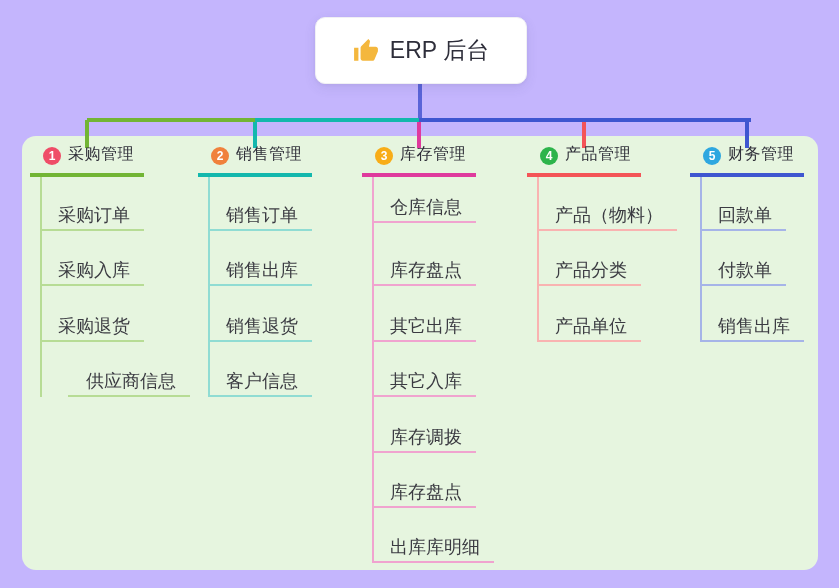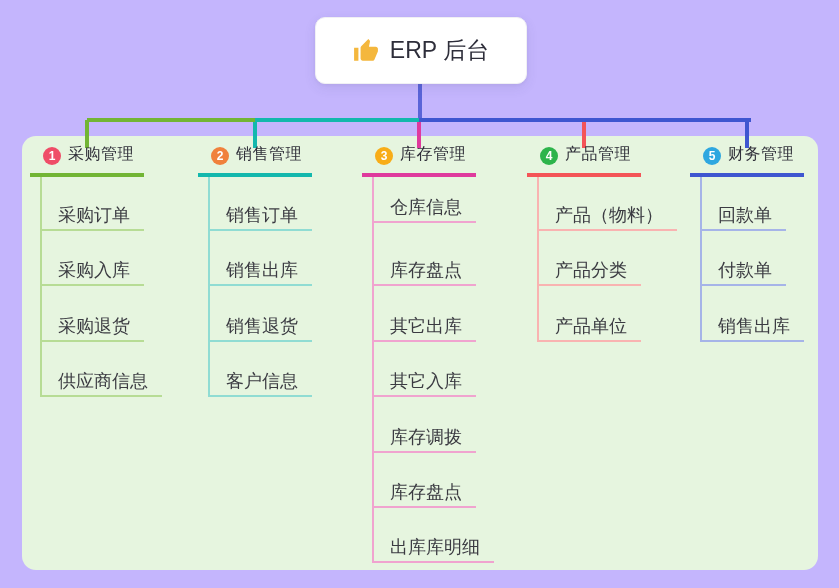--- a/index.html
+++ b/index.html
@@ -72,21 +72,21 @@
   <div id="columns">
       <div class="column" style="left: 30px;">
         <div class="col-title" style="border-bottom-color: rgb(114, 181, 52);">
           <span class="badge" style="background: rgb(239, 77, 104);">1</span>
           <span class="col-title-label">采购管理</span>
         </div>
         <div class="vline" style="left: 10px; top: 41px; height: 220.2px; background: rgb(183, 220, 149);"></div>
         <div class="item" style="top: 69px; border-bottom-color: rgb(183, 220, 149);">采购订单</div>
         <div class="item" style="top: 124.4px; border-bottom-color: rgb(183, 220, 149);">采购入库</div>
         <div class="item" style="top: 179.8px; border-bottom-color: rgb(183, 220, 149);">采购退货</div>
-        <div class="item" style="top: 235.2px; border-bottom-color: rgb(183, 220, 149);">供应商信息</div>
+        <div class="item" style="top: 235.2px; border-bottom-color: rgb(183, 220, 149); margin-left: 28px;">供应商信息</div>
       </div>
       <div class="column" style="left: 198px;">
         <div class="col-title" style="border-bottom-color: rgb(19, 184, 173);">
           <span class="badge" style="background: rgb(240, 129, 60);">2</span>
           <span class="col-title-label">销售管理</span>
         </div>
         <div class="vline" style="left: 10px; top: 41px; height: 220.2px; background: rgb(144, 220, 211);"></div>
         <div class="item" style="top: 69px; border-bottom-color: rgb(144, 220, 211);">销售订单</div>
         <div class="item" style="top: 124.4px; border-bottom-color: rgb(144, 220, 211);">销售出库</div>
         <div class="item" style="top: 179.8px; border-bottom-color: rgb(144, 220, 211);">销售退货</div>

